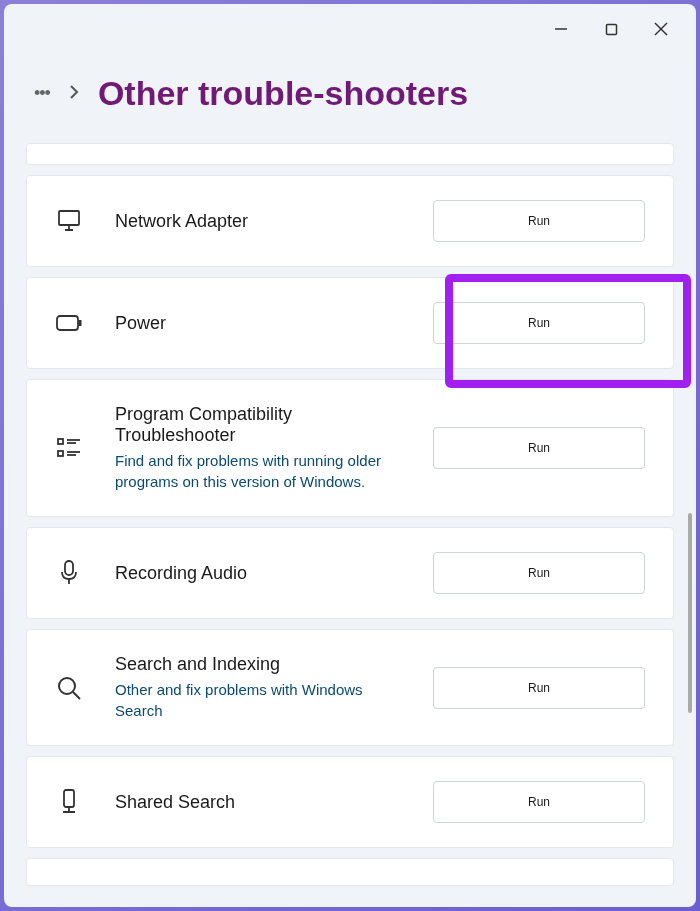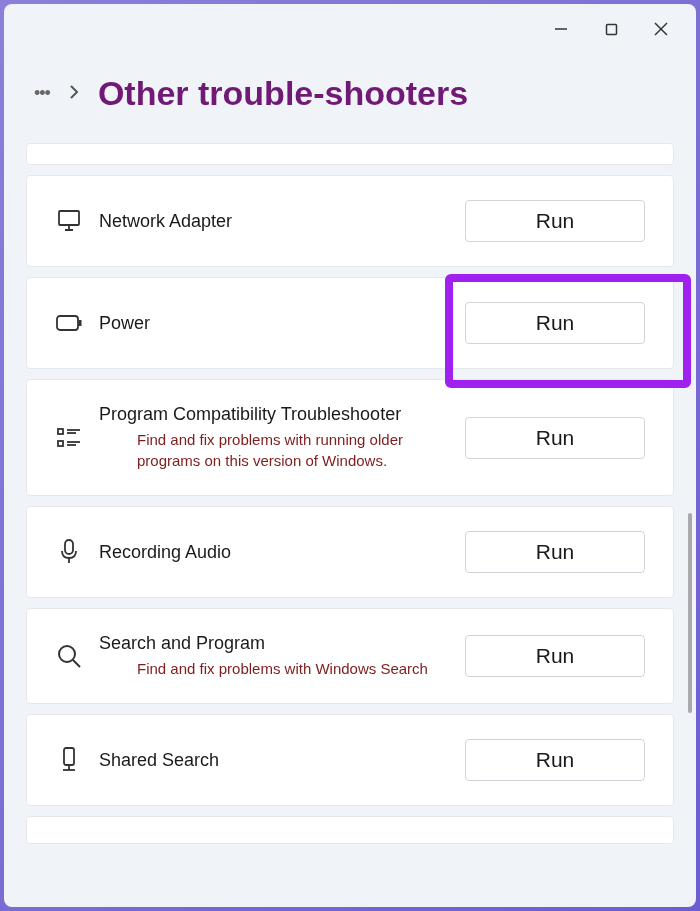--- a/index.html
+++ b/index.html
@@ -89,53 +89,52 @@
       margin-bottom: 10px;
     }
     .card {
       background: #fff;
       border: 1px solid #e4e8ed;
       border-radius: 4px;
       padding: 24px 28px;
       margin-bottom: 10px;
       display: flex;
       align-items: center;
-      gap: 16px;
+      gap: 32px;
     }
     .card-icon {
       width: 28px;
       height: 28px;
       display: flex;
       align-items: center;
       justify-content: center;
       flex-shrink: 0;
     }
     .card-text {
       flex: 1;
       min-width: 0;
     }
     .card-title {
       font-size: 18px;
       color: #1a1a1a;
       font-weight: 400;
     }
     .card-description {
       font-size: 15px;
-      color: #7f1d1d;
+      color: #0c4a6e;
       margin-top: 4px;
       line-height: 1.4;
-      margin-left: 38px;
     }
     .run-button {
-      width: 180px;
+      width: 212px;
       height: 42px;
       background: #fff;
       border: 1px solid #d0d5dc;
       border-radius: 4px;
-      font-size: 21px;
+      font-size: 12px;
       color: #1a1a1a;
       cursor: pointer;
       font-family: inherit;
     }
     .highlight-box {
       position: relative;
       align-items: center;
     }
     .highlight-box::after {
       content: "";
@@ -252,22 +251,22 @@
     </div>
 
     <div class="card">
       <div class="card-icon">
         <svg width="26" height="26" viewBox="0 0 26 26" fill="none" stroke="#333" stroke-width="2">
             <circle cx="11" cy="11" r="8"></circle>
             <line x1="17" y1="17" x2="24" y2="24"></line>
           </svg>
       </div>
       <div class="card-text">
-        <div class="card-title">Search and Program</div>
-        <div class="card-description">Find and fix problems with Windows Search</div>
+        <div class="card-title">Search and Indexing</div>
+        <div class="card-description">Other and fix problems with Windows Search</div>
       </div>
       <button class="run-button">Run</button>
     </div>
 
     <div class="card">
       <div class="card-icon">
         <svg width="22" height="28" viewBox="0 0 22 28" fill="none" stroke="#333" stroke-width="1.8">
             <rect x="6" y="2" width="10" height="17" rx="2"></rect>
             <line x1="11" y1="19" x2="11" y2="24"></line>
             <line x1="5" y1="24" x2="17" y2="24"></line>

